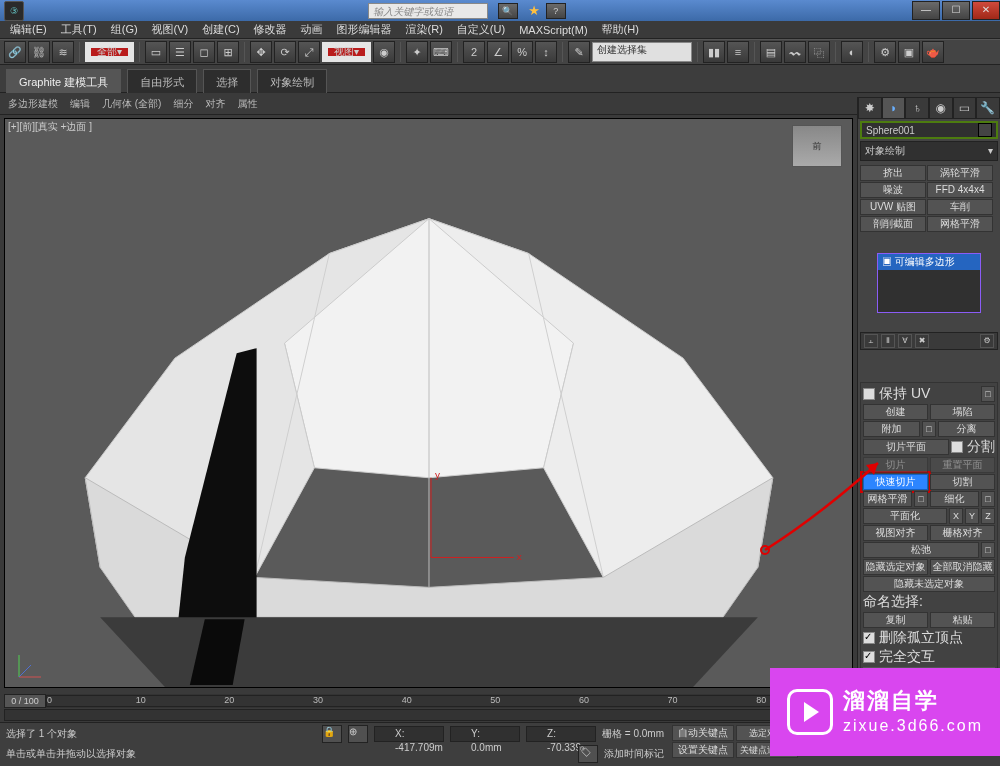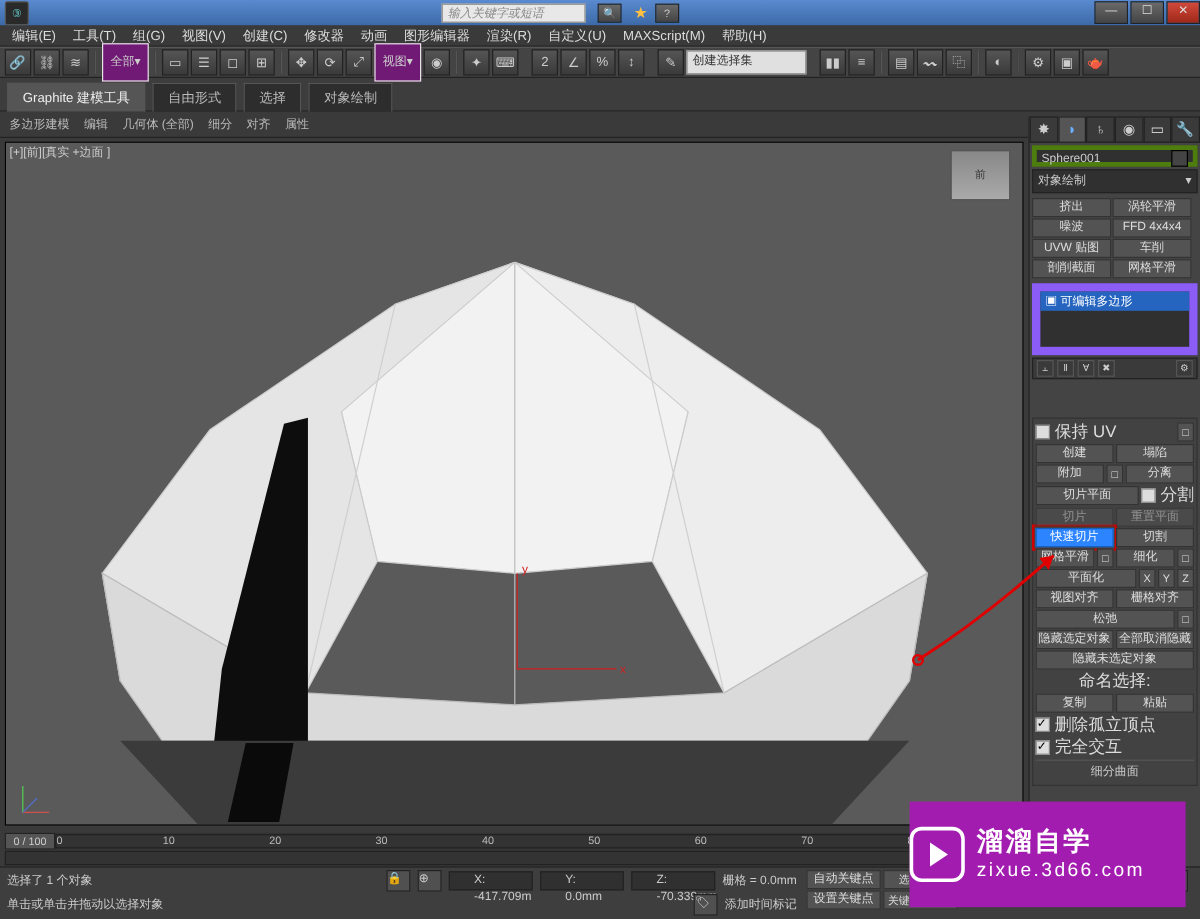--- a/index.html
+++ b/index.html
@@ -17,21 +17,21 @@
 .titlebar .help { width:20px; height:16px; background:linear-gradient(#6a6a6a,#444); border:1px solid #222; text-align:center; line-height:14px; font-size:9px; margin-right:4px; }
 
 
 .menubar { height:18px; background:#3a3a3a; display:flex; align-items:center; padding-left:10px; border-bottom:1px solid #222; }
 .menubar span { margin-right:14px; color:#ddd; font-size:11px; cursor:default; }
 
 
 .toolbar { height:26px; background:#444; border-top:1px solid #555; border-bottom:1px solid #222; display:flex; align-items:center; padding:0 4px; gap:2px; }
 .tb-btn { width:22px; height:22px; background:linear-gradient(#555,#3a3a3a); border:1px solid #222; display:inline-flex; align-items:center; justify-content:center; font-size:11px; color:#ccc; }
 .tb-sep { width:1px; height:20px; background:#222; margin:0 3px; border-right:1px solid #555; }
-.tb-drop { height:32px; background:#701a75; border:1px solid #e5e5e5; padding:0 6px; line-height:18px; font-size:10px; display:inline-flex; align-items:center; }
+.tb-drop { height:20px; background:#b91c1c; border:6px solid #e5e5e5; padding:0 6px; line-height:18px; font-size:10px; display:inline-flex; align-items:center; }
 .tb-input { width:100px; height:20px; background:#e0e0e0; border:1px solid #888; color:#333; font-size:10px; padding:0 4px; }
 
 
 .ribbon { height:28px; background:#3d3d3d; border-bottom:1px solid #222; display:flex; align-items:center; }
 .ribbon-tab { height:24px; padding:0 12px; line-height:24px; background:#2d2d2d; border:1px solid #555; border-bottom:none; margin-top:4px; margin-left:6px; color:#bbb; font-size:11px; }
 .ribbon-tab.active { background:#555; color:#eee; }
 .ribbon-sub { height:22px; background:#3a3a3a; border-bottom:1px solid #222; display:flex; align-items:center; padding-left:8px; gap:12px; color:#bbb; font-size:10px; }
 
 
 .viewport-area { position:absolute; top:117px; left:0; width:857px; height:575px; background:#3a3a3a; }
@@ -39,26 +39,26 @@
 .viewport { position:absolute; top:1px; left:4px; width:849px; height:570px; background:#5a5a5a; border:1px solid #000; }
 .viewcube { position:absolute; top:6px; right:10px; width:50px; height:42px; background:linear-gradient(#888,#aaa); border:1px solid #555; }
 .viewcube:before { content:'前'; position:absolute; top:50%; left:50%; transform:translate(-50%,-50%); color:#333; font-size:9px; }
 .axis { position:absolute; bottom:8px; left:10px; width:30px; height:30px; }
 
 
 .cmdpanel { position:absolute; top:97px; right:0; width:143px; height:640px; background:#444; border-left:1px solid #222; }
 .cmd-tabs { height:22px; display:flex; border-bottom:1px solid #222; }
 .cmd-tab { flex:1; height:22px; background:#3a3a3a; border:1px solid #222; display:flex; align-items:center; justify-content:center; font-size:12px; }
 .cmd-tab.on { background:#555; }
-.obj-name { height:18px; background:#303030; border:4px solid #4d7c0f; padding:0 4px; line-height:16px; font-size:10px; margin:2px 2px; display:flex; justify-content:space-between; }
+.obj-name { height:18px; background:#303030; border:2px solid #4d7c0f; padding:0 4px; line-height:16px; font-size:10px; margin:2px 2px; display:flex; justify-content:space-between; }
 .obj-name .swatch { width:14px; height:14px; background:#444; border:1px solid #000; }
 .dropdown { height:20px; background:#303030; border:1px solid #222; margin:2px; padding:0 4px; line-height:18px; font-size:10px; display:flex; justify-content:space-between; align-items:center; }
 .mod-btns { display:flex; flex-wrap:wrap; padding:2px; gap:1px; }
 .mod-btn { width:66px; height:16px; background:#535353; border:1px solid #333; text-align:center; line-height:14px; font-size:10px; color:#ddd; }
-.mod-stack { height:60px; background:#303030; border:7px solid #8b5cf6; margin:2px; }
+.mod-stack { height:60px; background:#303030; border:1px solid #8b5cf6; margin:19px; }
 .mod-item { background:#2565c0; color:#fff; padding:1px 4px; font-size:10px; }
 .stack-bar { height:18px; background:#3a3a3a; border:1px solid #222; margin:0 2px; display:flex; align-items:center; gap:3px; padding:0 3px; }
 .stack-ico { width:14px; height:14px; border:1px solid #555; font-size:8px; text-align:center; line-height:12px; }
 
 
 .rollout { margin:2px; background:#424242; border:1px solid #333; padding:2px; }
 .r-row { display:flex; gap:2px; margin-bottom:1px; align-items:center; }
 .r-btn { height:16px; background:#535353; border:1px solid #333; text-align:center; line-height:14px; font-size:10px; color:#ddd; flex:1; }
 .r-btn.sq { width:14px; flex:none; font-size:9px; }
 .r-btn.blue { background:#2c85ff; color:#fff; border-color:#1560c0; }
@@ -79,21 +79,21 @@
 .status { position:absolute; bottom:0; left:0; width:1000px; height:44px; background:#3e3e3e; border-top:1px solid #222; display:flex; }
 .status-left { width:90px; padding:2px; }
 .status-slot { height:14px; background:#555; border:1px solid #222; margin:1px; font-size:9px; line-height:12px; padding:0 2px; }
 .status-slot.pink { background:#e9a0a0; color:#702020; }
 .status-mid { flex:1; padding:2px 6px; font-size:10px; display:flex; flex-direction:column; gap:2px; }
 .status-coord { display:flex; gap:6px; align-items:center; }
 .coord-box { width:70px; height:16px; background:#303030; border:1px solid #222; font-size:10px; line-height:14px; padding:0 20px; }
 .s-ico { width:20px; height:18px; background:#505050; border:1px solid #222; }
 
 
-.watermark { position:absolute; bottom:10px; right:12px; width:230px; height:88px; background:#a21caf; display:flex; align-items:center; gap:10px; color:#fff; z-index:5; }
+.watermark { position:absolute; bottom:10px; right:0; width:230px; height:88px; background:#d946ef; display:flex; align-items:center; justify-content:center; gap:10px; color:#fff; z-index:5; }
 .wm-logo { width:46px; height:46px; border:3px solid #fff; border-radius:10px; position:relative; }
 .wm-logo:before { content:''; position:absolute; top:10px; left:14px; width:0; height:0; border-left:15px solid #fff; border-top:10px solid transparent; border-bottom:10px solid transparent; }
 .wm-text { display:flex; flex-direction:column; line-height:1.3; }
 .wm-main { font-size:22px; font-weight:bold; letter-spacing:2px; }
 .wm-sub { font-size:16px; letter-spacing:2px; }
 
 
 .callout-arrow { position:absolute; top:455px; left:760px; width:130px; height:100px; z-index:4; pointer-events:none; }
 
 
@@ -318,21 +318,21 @@
         <div class="r-btn sq">□</div>
       </div>
     <div class="r-row">
         <div class="r-btn">隐藏选定对象</div>
         <div class="r-btn">全部取消隐藏</div>
       </div>
     <div class="r-row">
         <div class="r-btn" style="flex:2">隐藏未选定对象</div>
       </div>
     <div class="r-row">
-        <span class="r-lbl" style="flex:1;text-align:center">命名选择:</span>
+        <span class="r-lbl" style="flex:1;text-align:left">命名选择:</span>
       </div>
     <div class="r-row">
         <div class="r-btn">复制</div>
         <div class="r-btn">粘贴</div>
       </div>
     <div class="r-row">
         <span class="r-chk on"></span>
         <span class="r-lbl">删除孤立顶点</span>
       </div>
     <div class="r-row">

